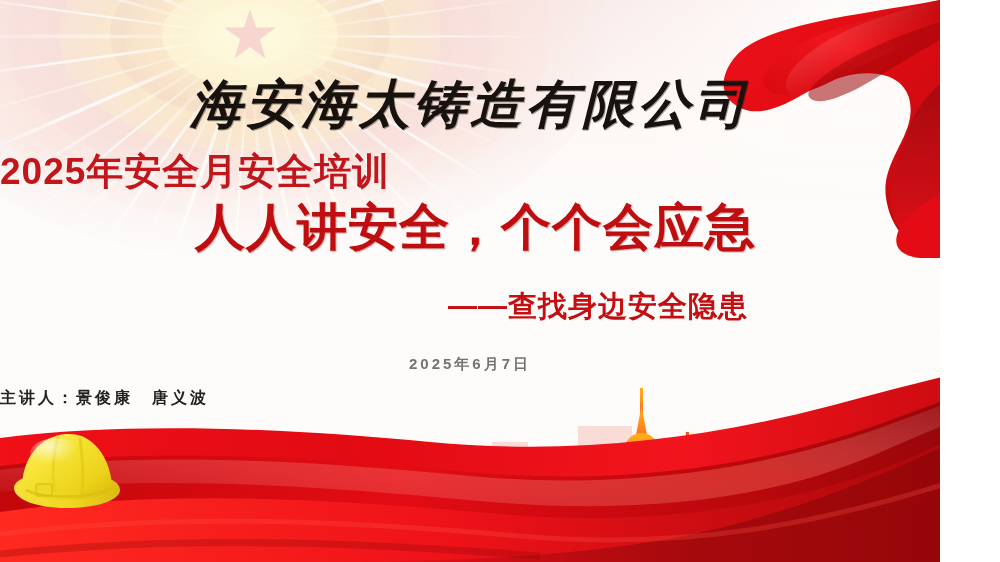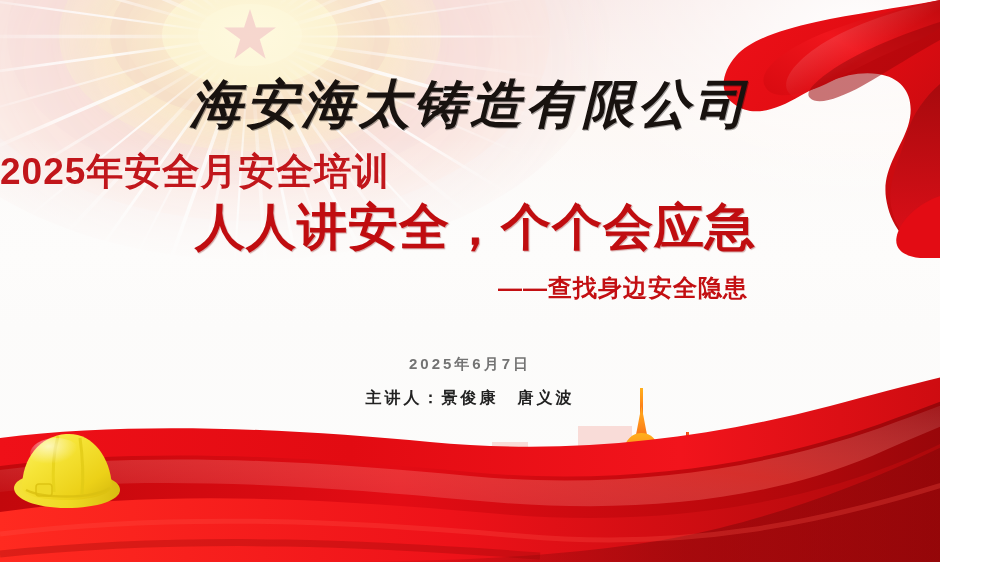--- a/index.html
+++ b/index.html
@@ -144,22 +144,22 @@
     color: #c00d10;
     letter-spacing: 1px;
     line-height: 1.1;
     white-space: nowrap;
     text-shadow: 1px 1px 1px rgba(130,10,10,.35);
   }
 
   .subline {
     position: absolute;
     right: 192px;
-    top: 276px;
-    font-size: 24px;
+    top: 292px;
+    font-size: 29px;
     font-weight: bold;
     color: #c30f12;
     letter-spacing: 1px;
     line-height: 1;
     white-space: nowrap;
   }
 
   .date-line {
     position: absolute;
     left: 0; right: 0;
@@ -168,21 +168,20 @@
     font-size: 15px;
     font-weight: bold;
     color: #737373;
     letter-spacing: 3px;
     white-space: nowrap;
   }
   .presenter-line {
     position: absolute;
     left: 0; right: 0;
     top: 388px;
-    text-align: center;
     font-size: 16px;
     font-weight: bold;
     color: #222222;
     letter-spacing: 3px;
     white-space: nowrap;
   }
 </style>
 </head>
 <body>
 

